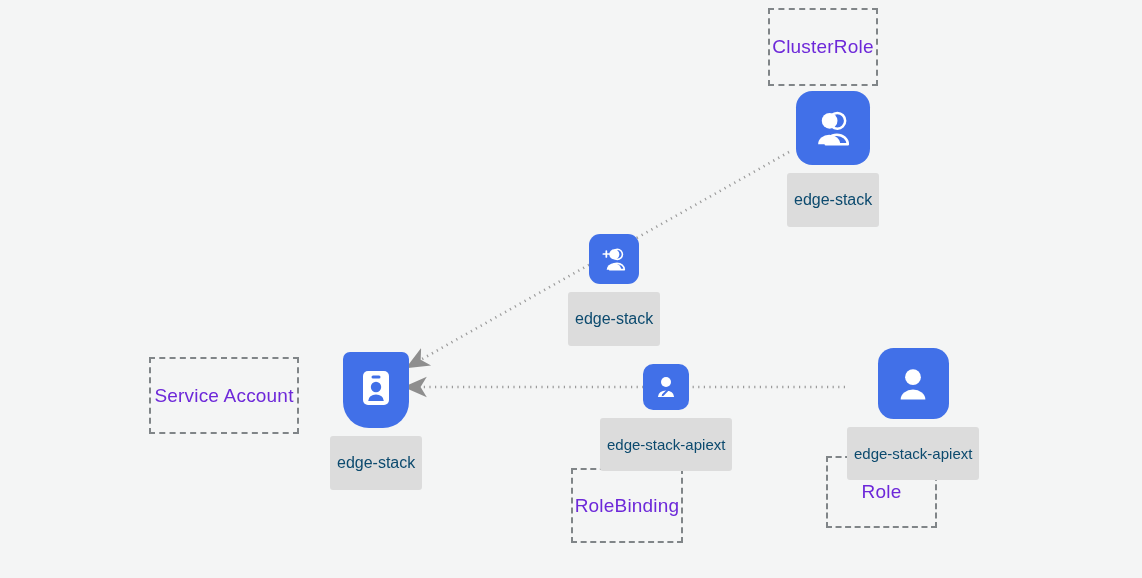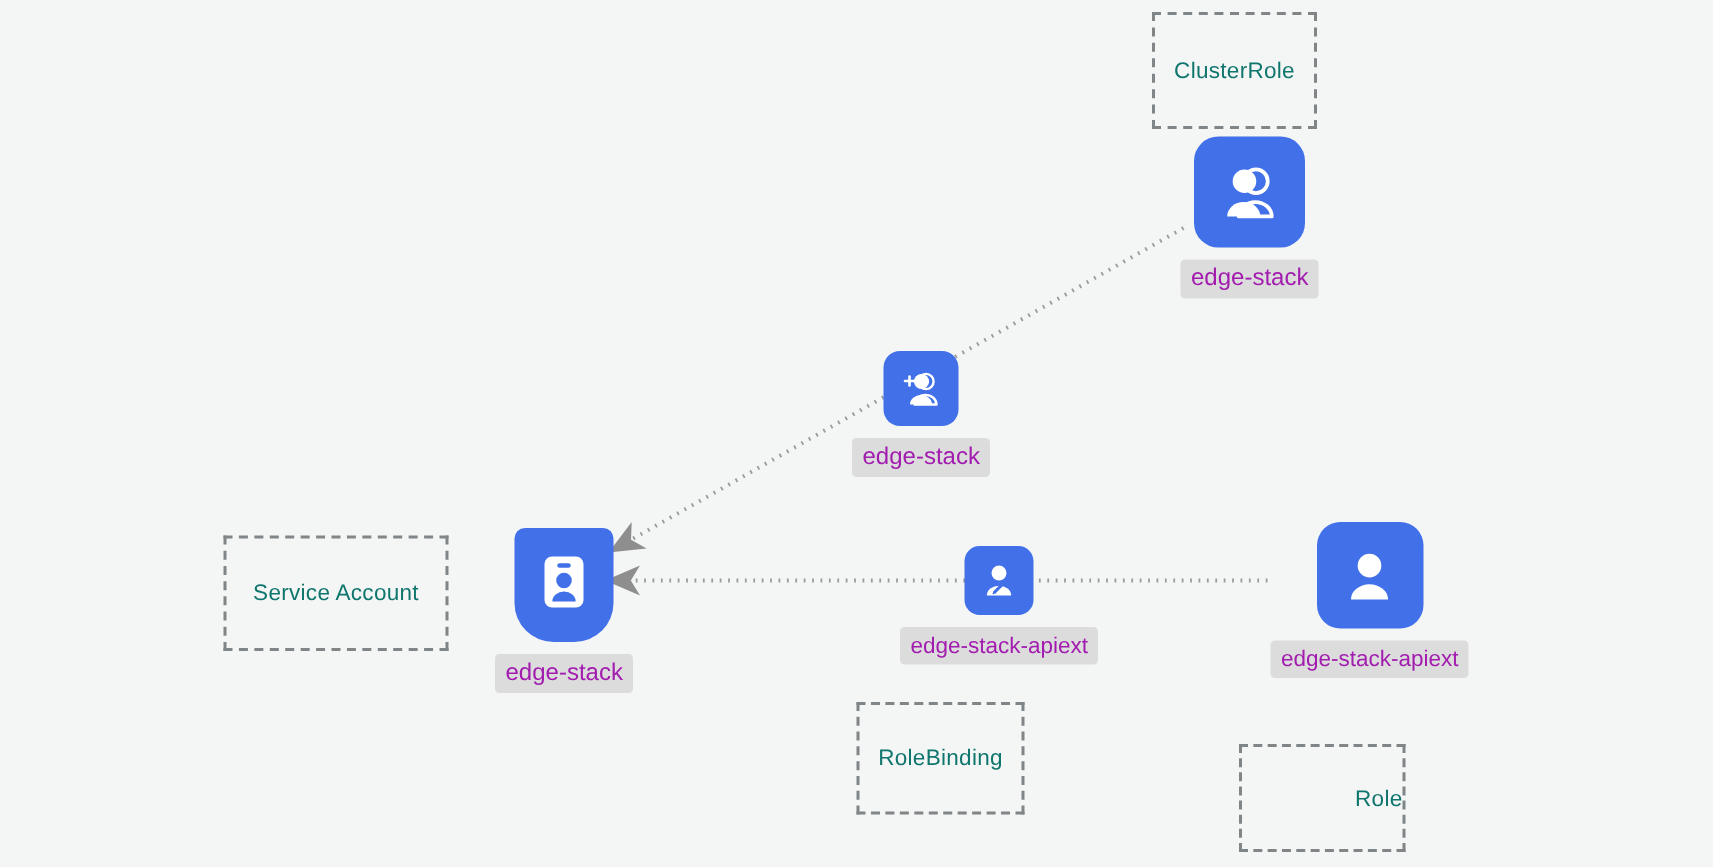--- a/index.html
+++ b/index.html
@@ -32,22 +32,22 @@
   
   .group-box {
     position: absolute;
     border: 2px dashed #808588;
     box-sizing: border-box;
     display: flex;
     align-items: center;
     justify-content: center;
   }
   .group-box .group-label {
-    color: #0f766e;
-    font-size: 15px;
+    color: #6d28d9;
+    font-size: 19px;
     letter-spacing: 0.2px;
     white-space: nowrap;
   }
 
   
   .node {
     position: absolute;
     display: flex;
     flex-direction: column;
     align-items: center;
@@ -59,24 +59,24 @@
     justify-content: center;
   }
   .tile.rounded {
     border-radius: 22%;
   }
   .tile svg { display: block; }
 
   .chip {
     margin-top: 8px;
     background: #dcdcdc;
-    color: #a21caf;
+    color: #0c4a6e;
     font-size: 16px;
     line-height: 1;
-    padding: 5px 7px;
+    padding: 19px 7px;
     border-radius: 3px;
     white-space: nowrap;
   }
   .chip.small { font-size: 15px; }
 </style>
 </head>
 <body>
 
 <div id="canvas">
 
@@ -98,21 +98,21 @@
 
 
   <div class="group-box" style="left:149px; top:357px; width:150px; height:77px;">
     <span class="group-label">Service Account</span>
   </div>
 
   <div class="group-box" style="left:571px; top:468px; width:112px; height:75px;text-align:right;">
     <span class="group-label">RoleBinding</span>
   </div>
 
-  <div class="group-box" style="left:826px; top:496px; width:111px; height:72px;justify-content:flex-end;">
+  <div class="group-box" style="left:826px; top:456px; width:111px; height:72px;">
     <span class="group-label">Role</span>
   </div>
 
   <div class="node" style="left:787px; top:91px;">
     <div class="tile rounded" style="width:74px; height:74px;">
       <svg width="46" height="46" viewBox="0 0 48 48" aria-hidden="true">
         <circle cx="28.5" cy="16.5" r="8.2" fill="none" stroke="#ffffff" stroke-width="2.6"></circle>
         <path d="M16.5 41 a11.5 10 0 0 1 23 0 z" fill="none" stroke="#ffffff" stroke-width="2.6" stroke-linejoin="round"></path>
         <circle cx="20.5" cy="16.5" r="8.2" fill="#ffffff"></circle>
         <path d="M8.5 41 a11.5 10 0 0 1 23 0 z" fill="#ffffff"></path>

